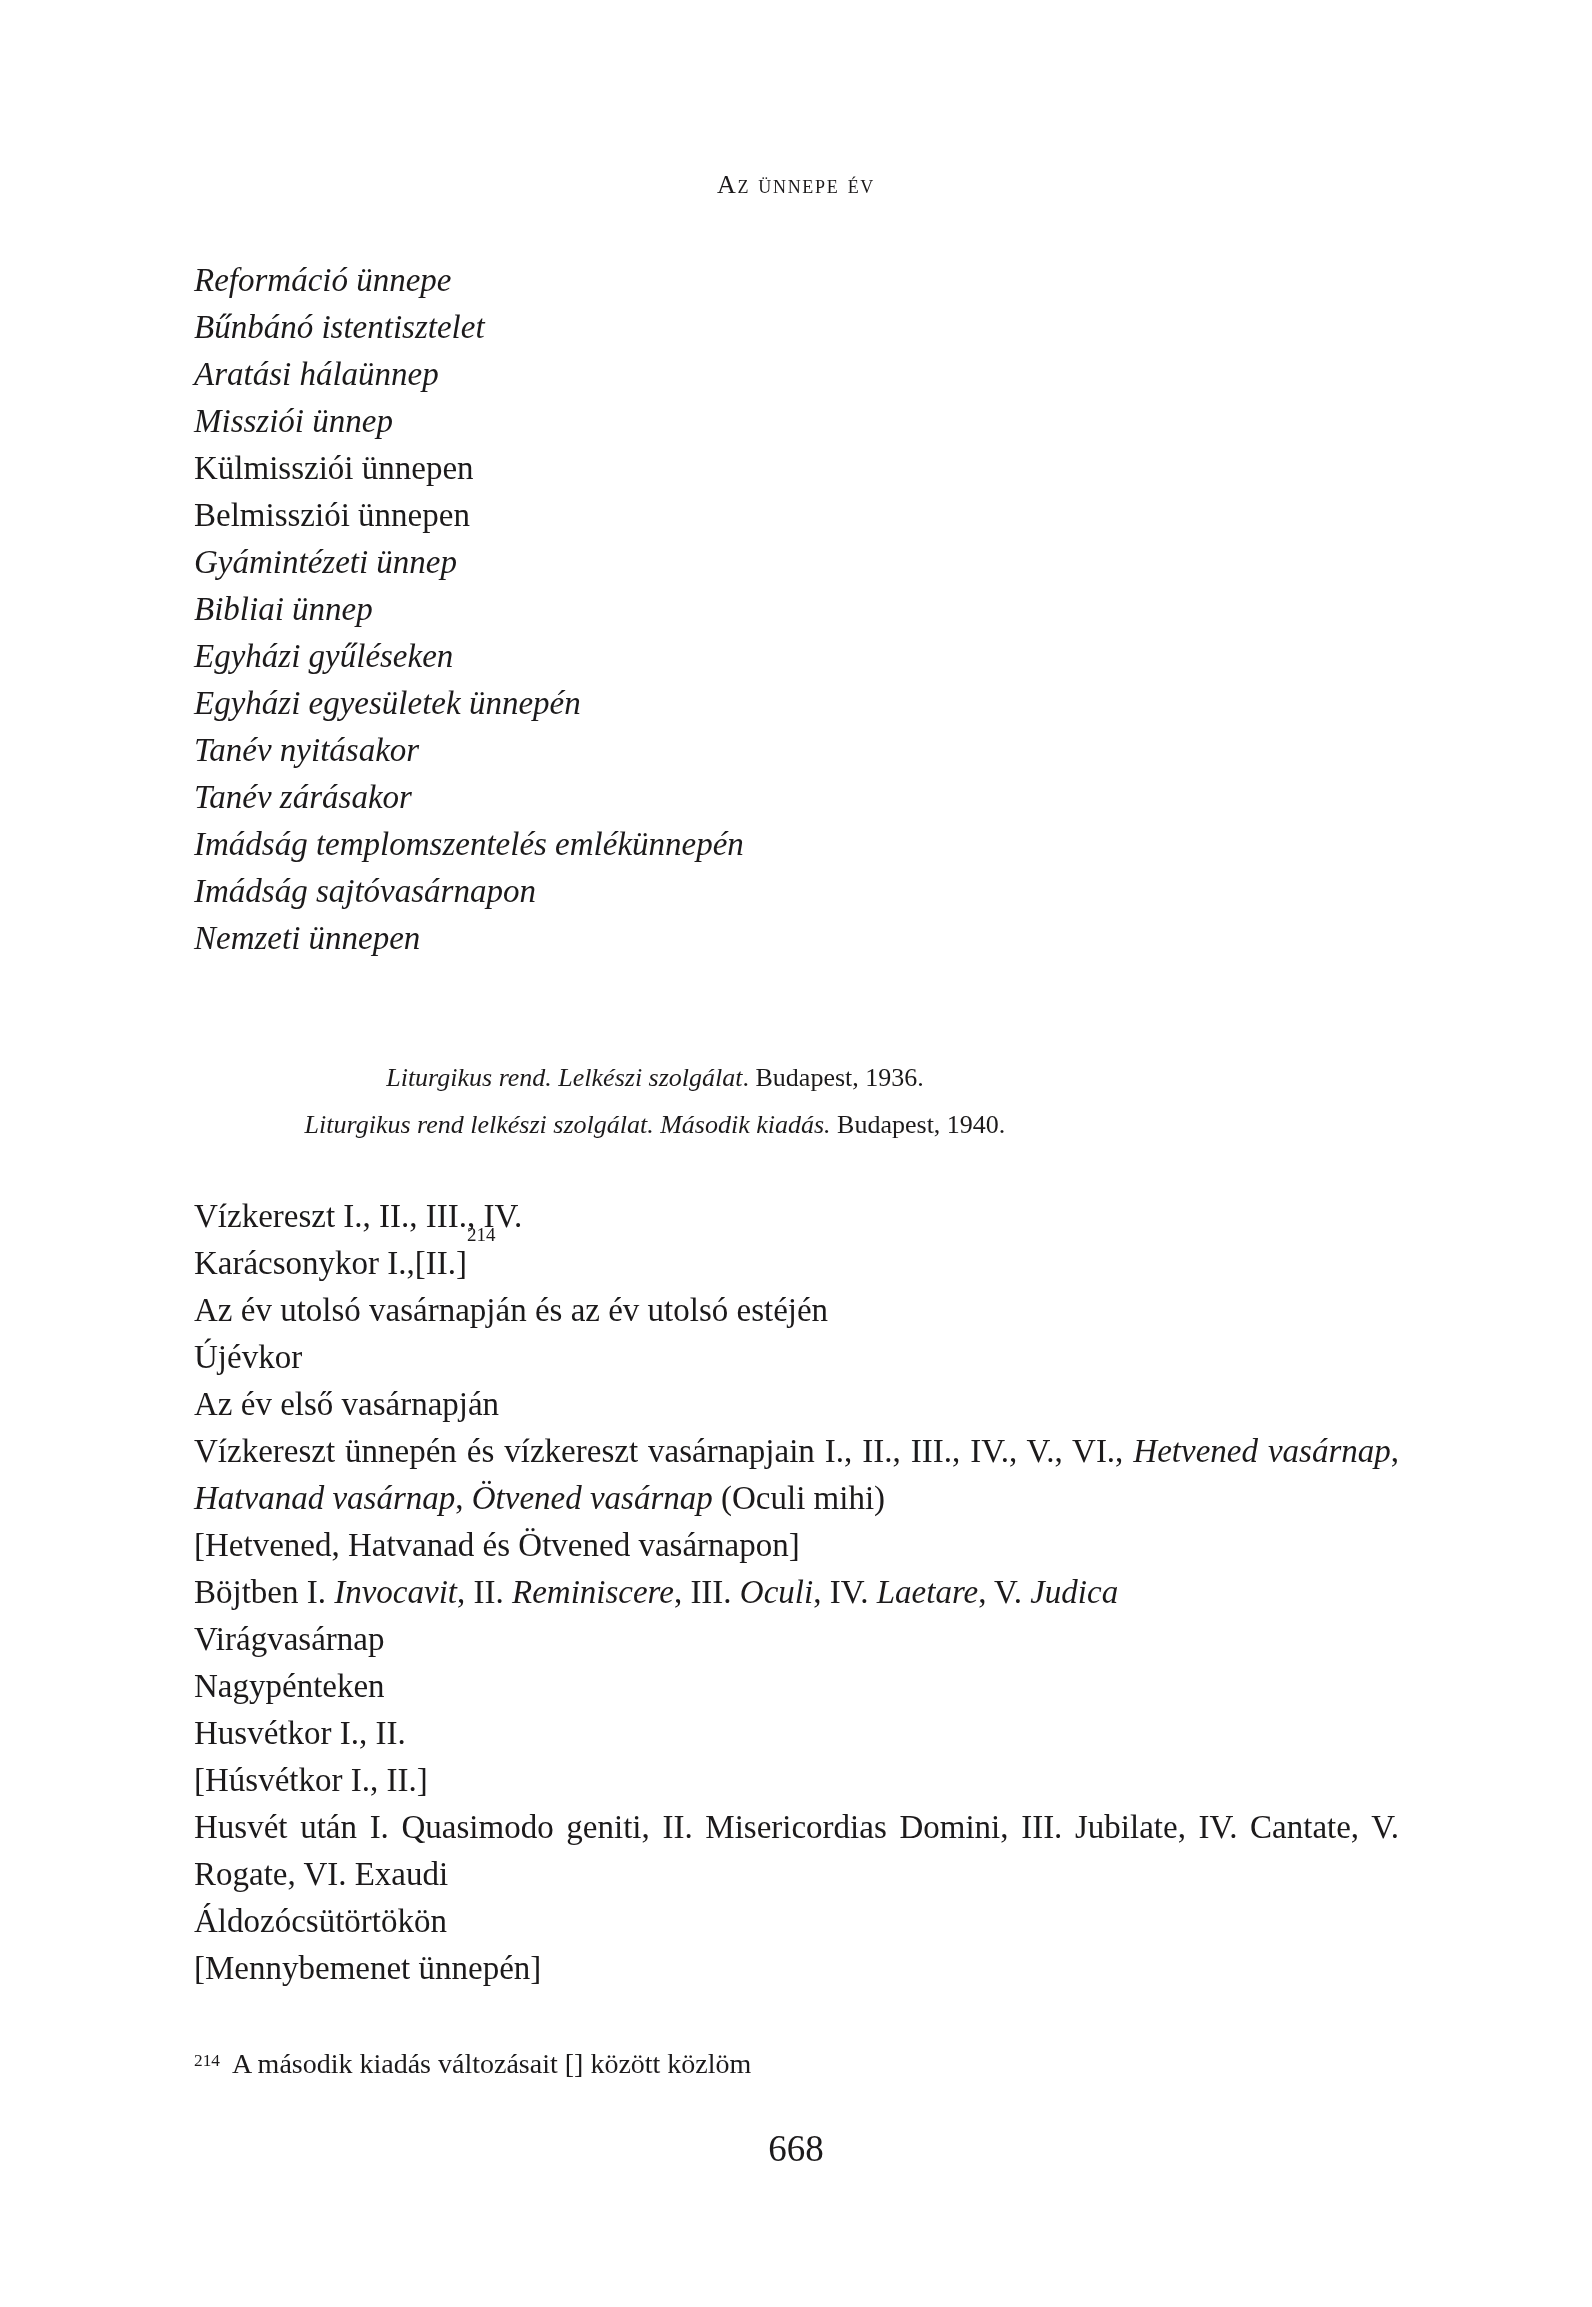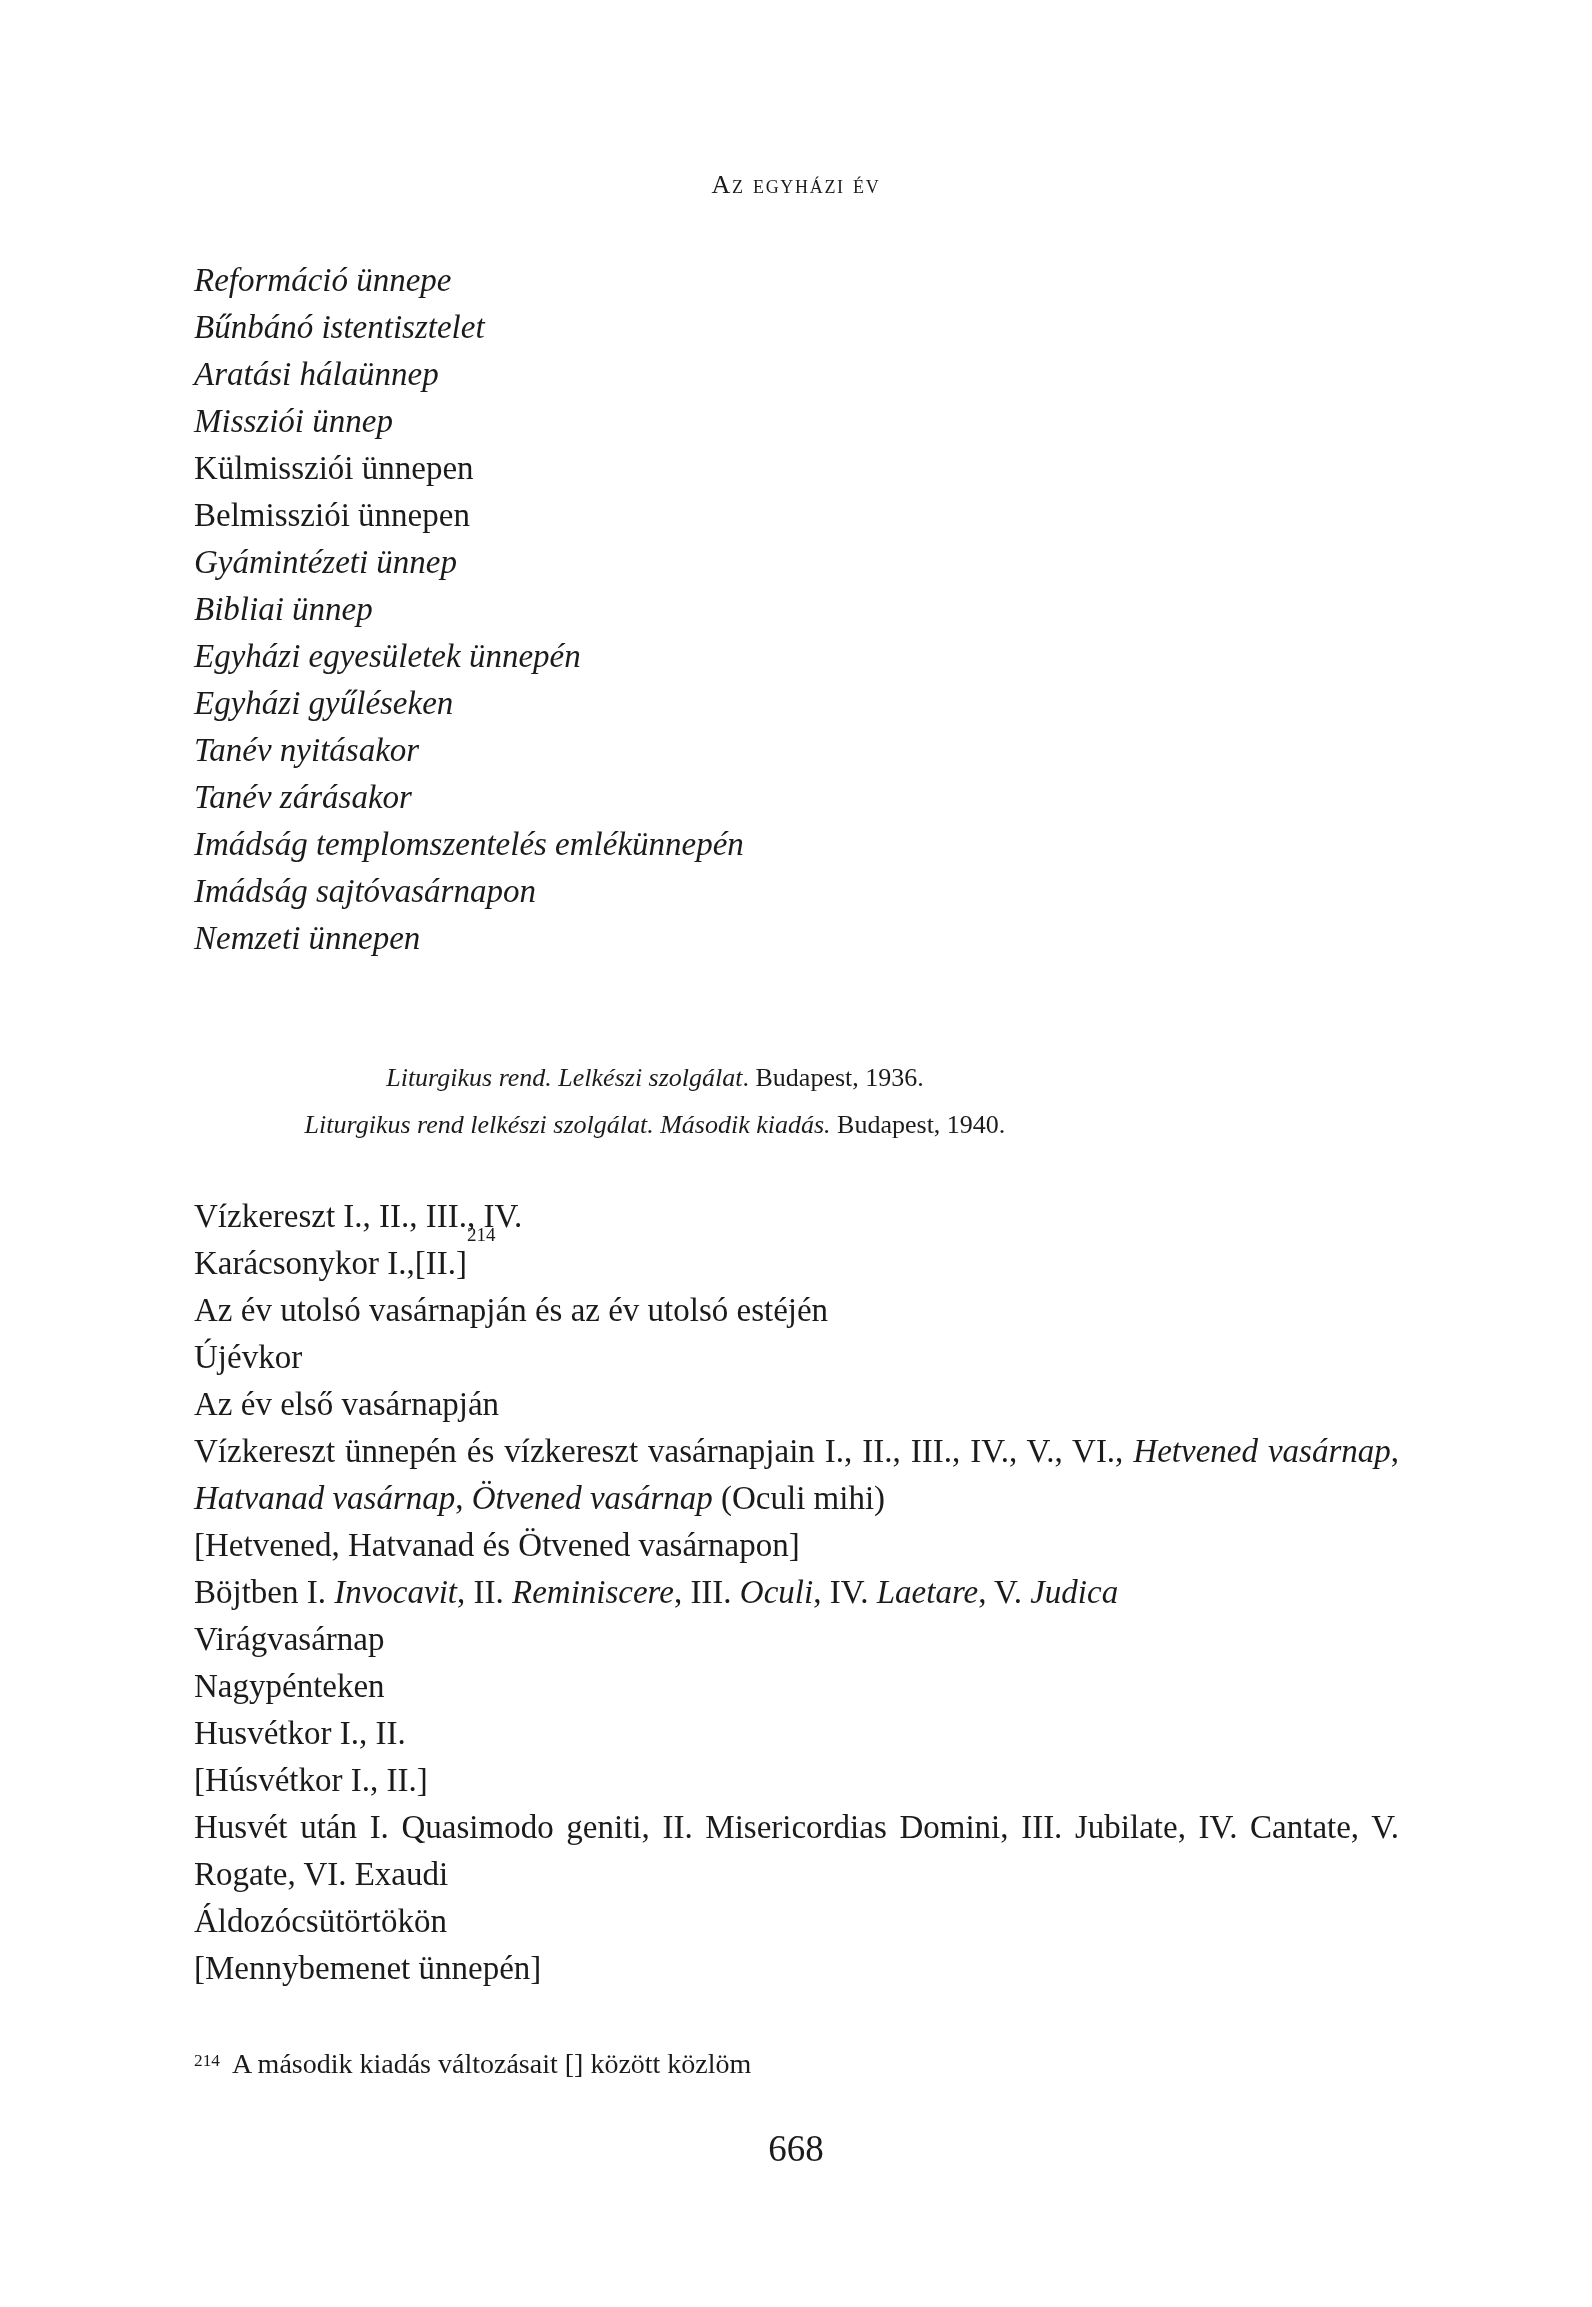--- a/index.html
+++ b/index.html
@@ -33,33 +33,33 @@
     }
     .footnote .fn-num { font-size: 17.3px; vertical-align: top; position: relative; top: -3.5px; margin-right: 12px; }
     .page-number {
       position: absolute; top: 2131px; left: 0; width: 1592px;
       text-align: center; font-size: 37px; line-height: 35px;
     }
   </style>
 </head>
 <body>
 
-<div class="running-head">Az egyházi év</div>
+<div class="running-head">Az ünnepe év</div>
 
 <div class="block block1" id="section1">
     <div class="line it">Reformáció ünnepe</div>
     <div class="line it">Bűnbánó istentisztelet</div>
     <div class="line it">Aratási hálaünnep</div>
     <div class="line it">Missziói ünnep</div>
     <div class="line">Külmissziói ünnepen</div>
     <div class="line">Belmissziói ünnepen</div>
     <div class="line it">Gyámintézeti ünnep</div>
     <div class="line it">Bibliai ünnep</div>
+    <div class="line it">Egyházi gyűléseken</div>
     <div class="line it">Egyházi egyesületek ünnepén</div>
-    <div class="line it">Egyházi gyűléseken</div>
     <div class="line it">Tanév nyitásakor</div>
     <div class="line it">Tanév zárásakor</div>
     <div class="line it">Imádság templomszentelés emlékünnepén</div>
     <div class="line it">Imádság sajtóvasárnapon</div>
     <div class="line it">Nemzeti ünnepen</div>
   </div>
 
 <div class="block-cite">
   <div class="line"><span class="it">Liturgikus rend. Lelkészi szolgálat</span><span>. Budapest, 1936.</span></div>
   <div class="line"><span class="it">Liturgikus rend lelkészi szolgálat. Második kiadás.</span><span> Budapest, 1940.</span></div>

